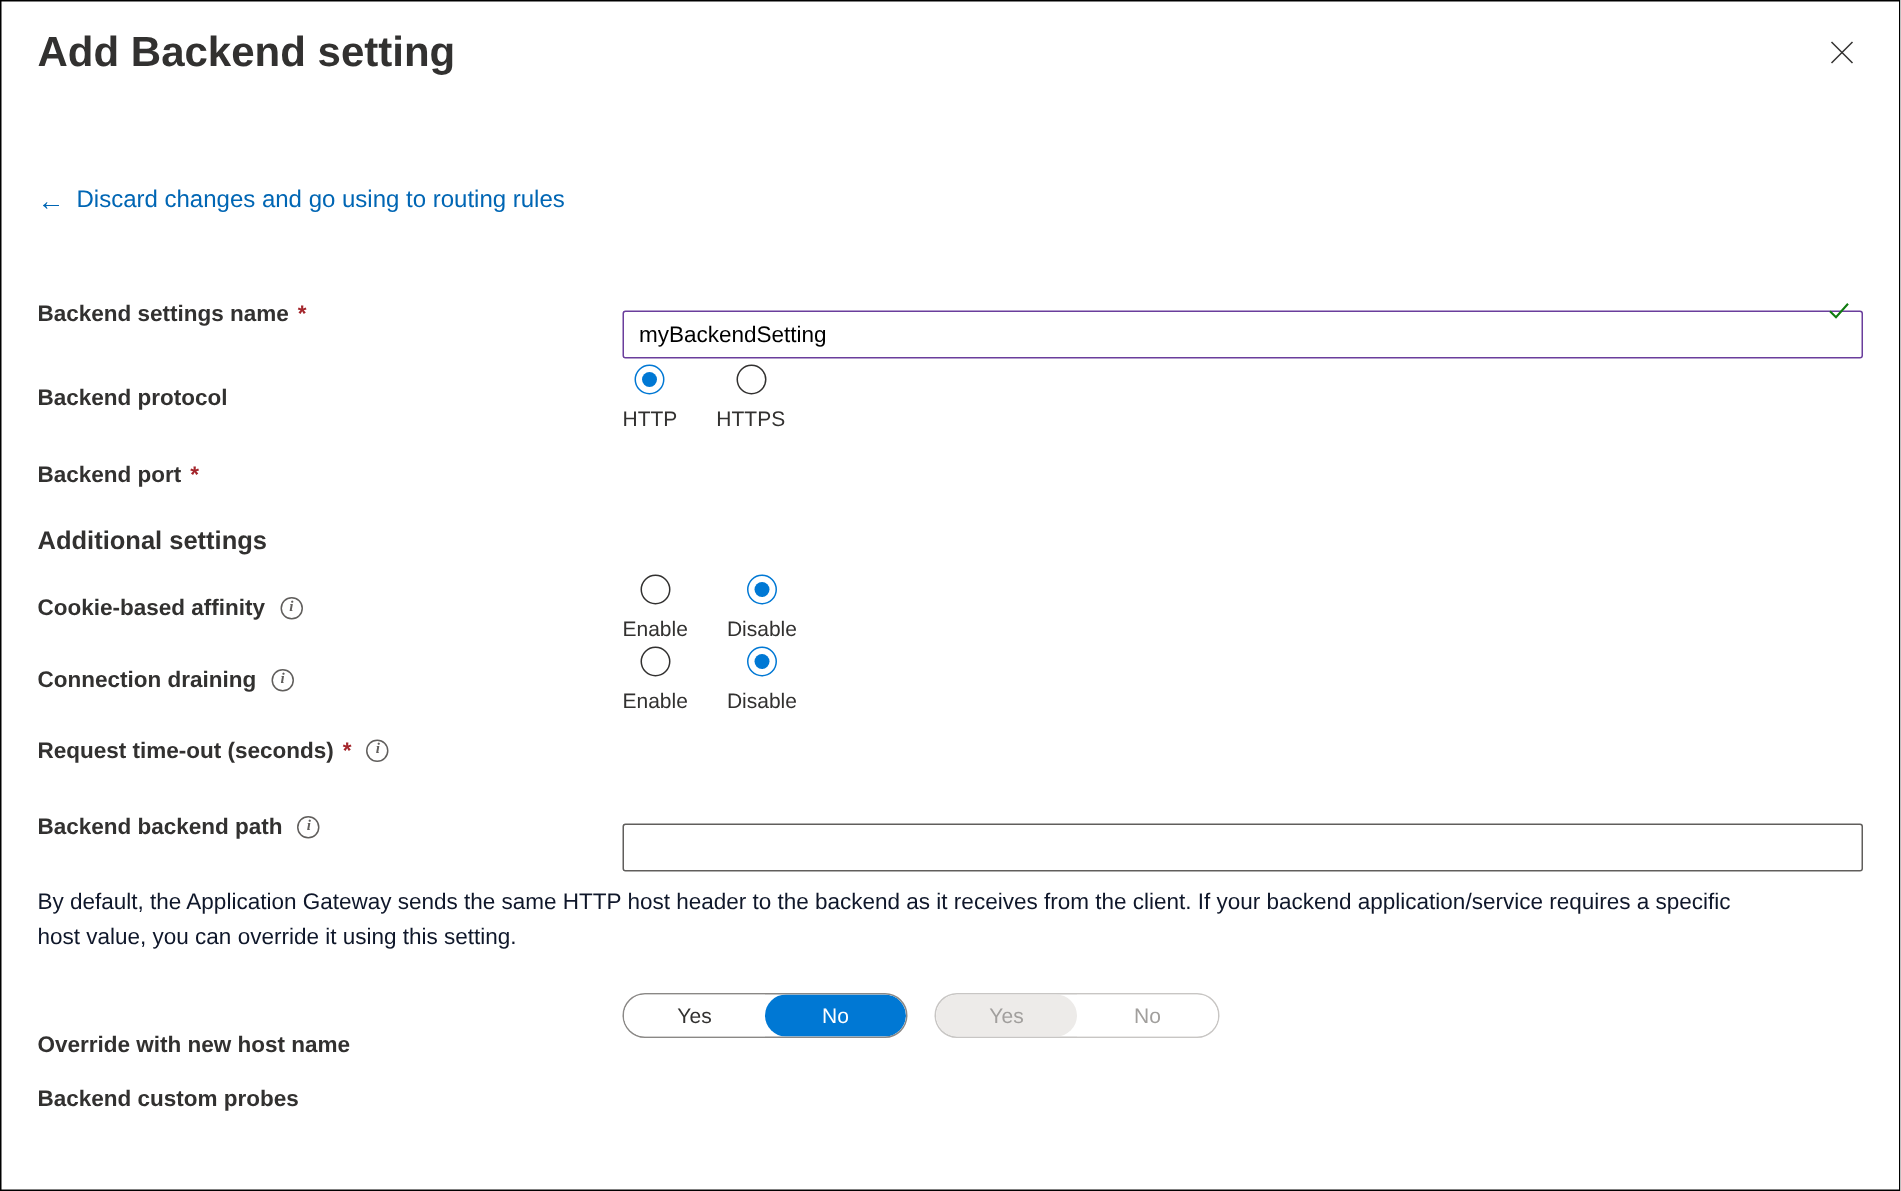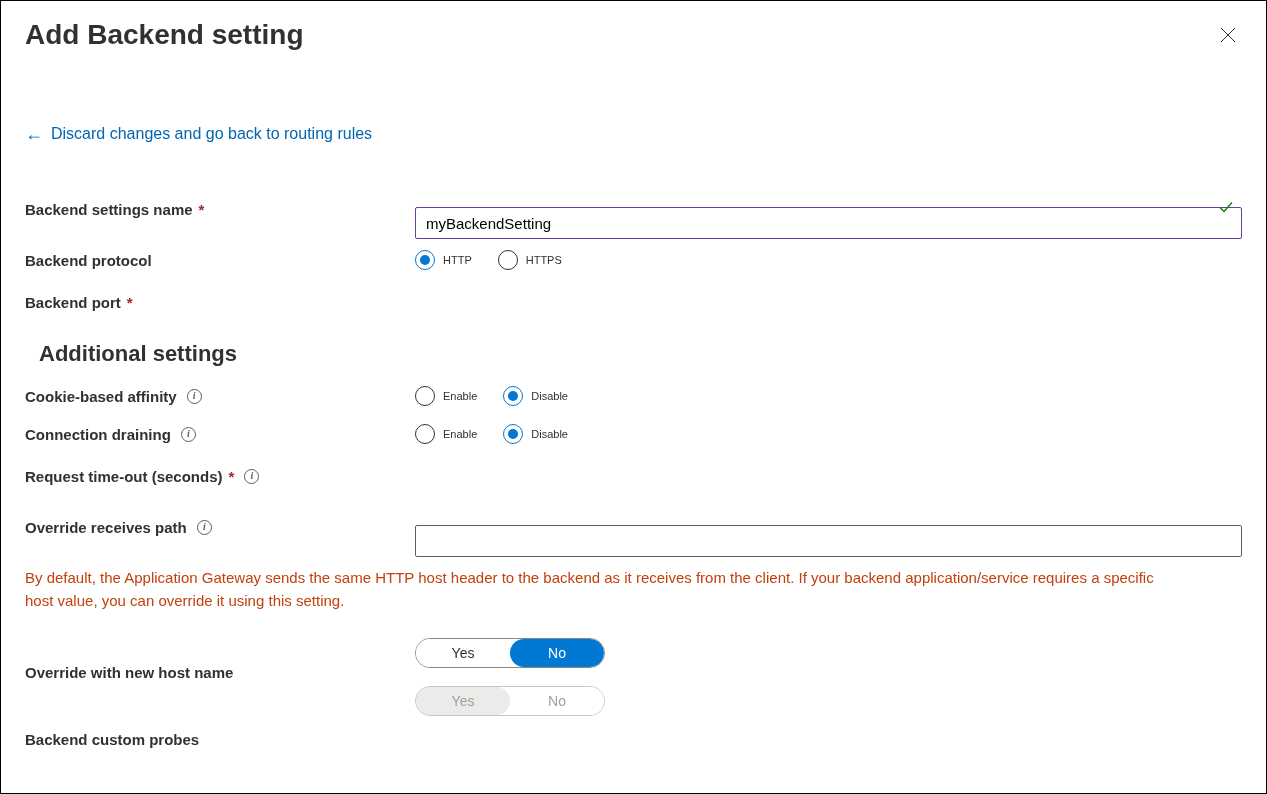--- a/index.html
+++ b/index.html
@@ -108,21 +108,22 @@
     top: 50%;
     transform: translateY(-50%);
     color: #107c10;
   }
   .radio-group { display: flex; gap: 26px; align-items: center; }
   .radio-item {
     display: inline-flex;
     align-items: center;
     gap: 8px;
     cursor: pointer;
-    font-size: 11px;
+    font-size: 14px;
+    flex-direction: column;
   }
   .radio-outer {
     width: 20px;
     height: 20px;
     border: 1px solid #323130;
     border-radius: 50%;
     display: inline-flex;
     align-items: center;
     justify-content: center;
     background: #fff;
@@ -133,28 +134,28 @@
   .radio-inner {
     width: 10px;
     height: 10px;
     border-radius: 50%;
     background: transparent;
   }
   .radio-item.selected .radio-inner {
     background: #0078d4;
   }
   .section-heading {
-    font-size: 22px;
+    font-size: 17px;
     font-weight: 600;
-    margin: 22px 0 12px 14px;
+    margin: 22px 0 12px 0;
   }
   .host-desc {
     font-size: 15px;
     line-height: 1.5;
-    color: #c2410c;
+    color: #0f172a;
     margin: 10px 0 22px 0;
     max-width: 1160px;
   }
   .pill-toggle {
     display: inline-flex;
     border: 1px solid #8a8886;
     border-radius: 16px;
     overflow: hidden;
     height: 30px;
     width: 190px;
@@ -181,39 +182,39 @@
     color: #a19f9d;
     cursor: default;
   }
   .pill-toggle.disabled .pill-half.active {
     background: #edebe9;
     color: #a19f9d;
     border-radius: 16px;
   }
   .stack-toggles .form-row { align-items: flex-start; }
   .stack-toggles .label-col { padding-top: 30px; }
-  .toggles-col { display:flex; flex-direction:column; gap: 18px; padding-top:4px;}
+  .toggles-col { display:flex; flex-direction:row; gap: 18px; padding-top:4px;}
 </style>
 </head>
 <body>
 
 <div class="panel">
 
   <div class="header-row">
     <h1 class="page-title">Add Backend setting</h1>
     <div class="close-btn">
       <svg width="16" height="16" viewBox="0 0 16 16">
           <path d="M1 1 L15 15 M15 1 L1 15" stroke="#323130" stroke-width="1"></path>
         </svg>
     </div>
   </div>
 
   <div class="discard-link">
     <span class="arrow">←</span>
-    <span>Discard changes and go back to routing rules</span>
+    <span>Discard changes and go using to routing rules</span>
   </div>
 
   
   <div class="form-row">
     <div class="label-col">
       <span>Backend settings name</span>
         <span class="req-star">*</span>
     </div>
     <div class="control-col">
       <div class="input-wrap valid">
@@ -244,21 +245,21 @@
           <span class="radio-outer">
               <span class="radio-inner"></span>
             </span>
           <span>HTTPS</span>
         </div>
       </div>
     </div>
   </div>
 
   
-  <div class="form-row" style="margin-top:8px;">
+  <div class="form-row" style="margin-top:8px;align-items:flex-end;">
     <div class="label-col">
       <span>Backend port</span>
         <span class="req-star">*</span>
     </div>
   </div>
 
   
   <div class="section-heading">Additional settings</div>
 
   
@@ -314,21 +315,21 @@
     <div class="label-col">
       <span>Request time-out (seconds)</span>
         <span class="req-star">*</span>
       <span class="info-icon">i</span>
     </div>
   </div>
 
   
   <div class="form-row">
     <div class="label-col">
-      <span>Override receives path</span>
+      <span>Backend backend path</span>
       <span class="info-icon">i</span>
     </div>
     <div class="control-col">
       <div class="input-wrap">
         <input class="text-input" type="text" value="" style="">
       </div>
     </div>
   </div>
 
   

